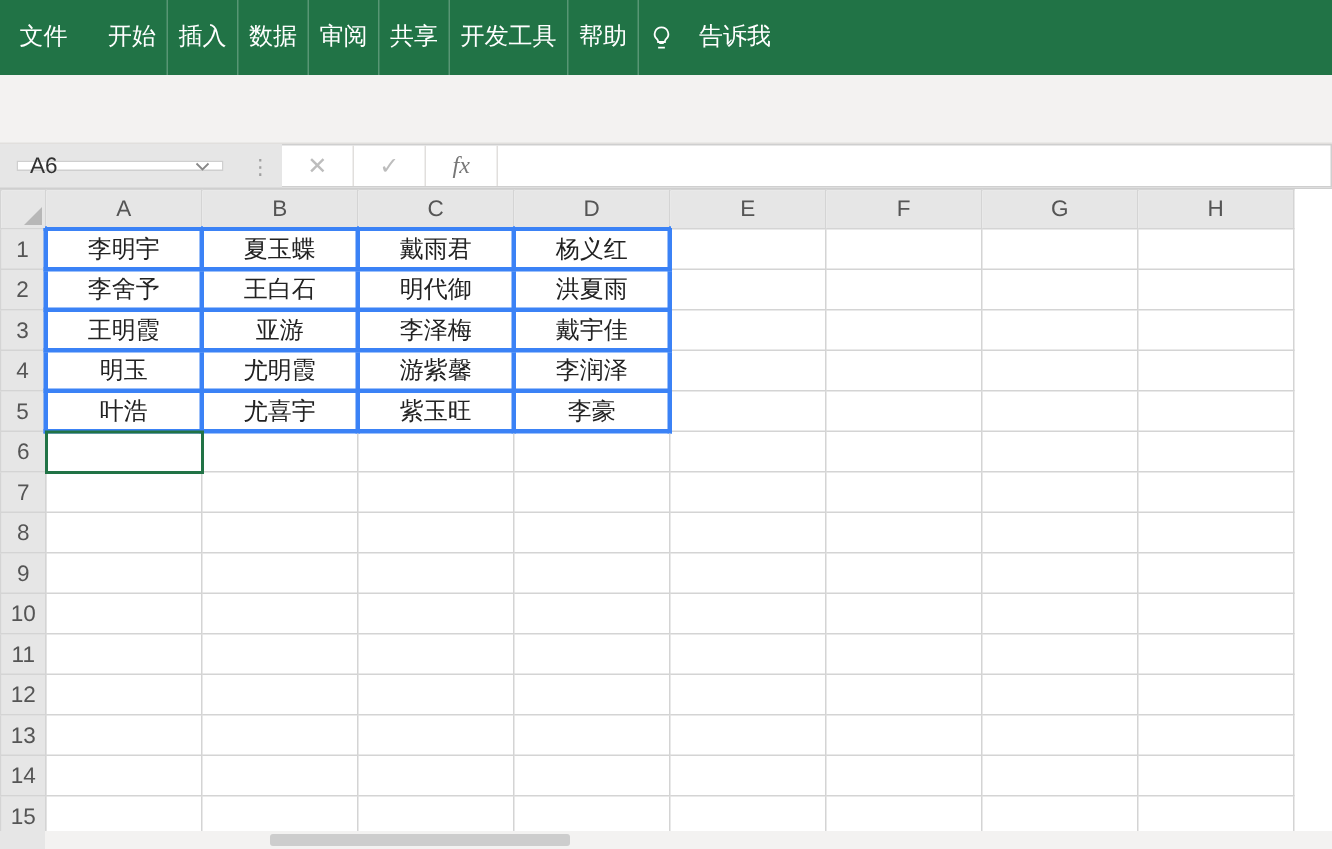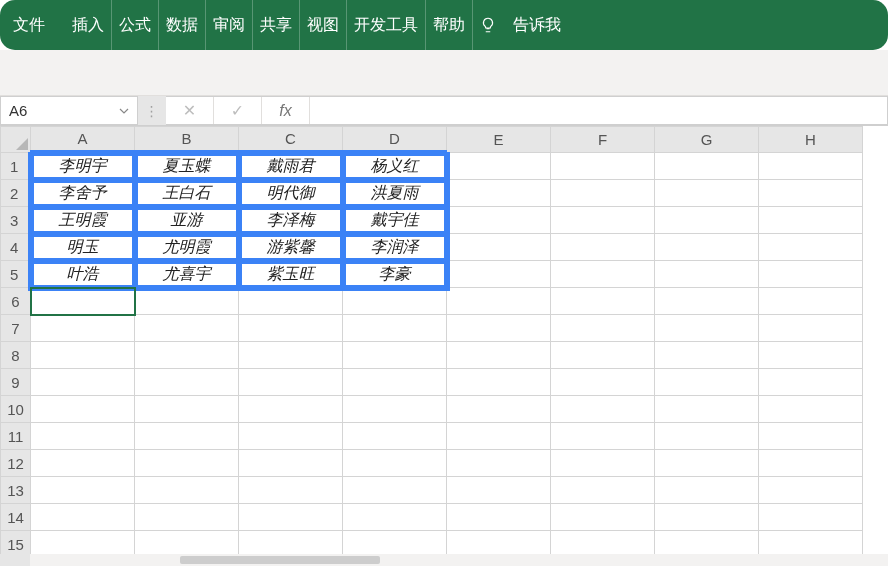--- a/index.html
+++ b/index.html
@@ -1,59 +1,58 @@
 <!DOCTYPE html>
 <html><head>
   <meta charset="utf-8">
   <style>
     *{box-sizing:border-box;margin:0;padding:0;}
     body{font-family:"Microsoft YaHei","SimSun",Arial,sans-serif;font-size:14px;background:#fff;overflow:hidden;}
     .app{width:888px;height:566px;display:flex;flex-direction:column;}
-    .ribbon{height:50px;background:#217346;display:flex;align-items:center;padding:0 6px;color:#fff;border-radius:15px;}
+    .ribbon{height:50px;background:#217346;display:flex;align-items:center;padding:0 6px;color:#fff;}
     .ribbon .tab{padding:0 7px;height:50px;line-height:50px;font-size:16px;cursor:pointer;border-right:1px solid rgba(255,255,255,0.25);white-space:nowrap;}
     .ribbon .tab:first-child{border-right:none;padding-right:20px;}
     .ribbon .bulb{display:flex;align-items:center;justify-content:center;width:30px;height:50px;cursor:pointer;}
     .ribbon .tell{padding:0 10px;height:50px;line-height:50px;font-size:16px;cursor:text;text-align:right;}
     .toolbar{height:46px;background:#f3f2f1;border-bottom:1px solid #e1dfdd;}
     .namebar{height:30px;background:#e6e6e6;display:flex;align-items:stretch;border-bottom:1px solid #cfcfcf;}
-    .namebox{width:138px;display:flex;align-items:center;background:#fff;border:1px solid #cfcfcf;margin:0;padding:0 8px;justify-content:space-between;}
+    .namebox{width:138px;display:flex;align-items:center;background:#fff;border:1px solid #cfcfcf;margin:11px;padding:0 8px;justify-content:space-between;}
     .namebox .nval{font-size:15px;color:#333;}
     .namebox .dd{width:10px;height:10px;color:#888;display:flex;align-items:center;justify-content:center;}
     .dots{width:28px;display:flex;align-items:center;justify-content:center;color:#a0a0a0;font-size:14px;letter-spacing:1px;}
     .fxbox{flex:1;display:flex;align-items:center;background:#fff;border:1px solid #cfcfcf;border-left:none;}
     .fxbtn{width:48px;height:100%;display:flex;align-items:center;justify-content:center;color:#bdbdbd;border-right:1px solid #e1dfdd;font-size:16px;}
-    .fxbtn.ital{font-style:italic;font-family:Liberation Sans, sans-serif;color:#777;}
+    .fxbtn.ital{font-style:italic;font-family:Liberation Serif, serif;color:#777;}
     .fxinput{flex:1;padding:0 8px;font-size:14px;color:#333;}
     .gridwrap{flex:1;overflow:auto;background:#fff;position:relative;}
     table.grid{border-collapse:collapse;table-layout:fixed;}
     .grid th,.grid td{border:1px solid #d4d4d4;height:27px;text-align:center;font-weight:normal;font-size:16px;color:#222;padding:0;}
     .grid thead th{background:#e6e6e6;color:#555;font-size:15px;height:26px;position:relative;}
     .grid tbody th{background:#e6e6e6;color:#555;font-size:15px;width:30px;}
     .grid .corner{background:#e6e6e6;width:30px;height:26px;position:relative;}
     .grid .corner::after{content:"";position:absolute;right:2px;bottom:2px;width:0;height:0;border-left:12px solid transparent;border-bottom:12px solid #b7b7b7;}
     .colA,.colB,.colC,.colD,.colE,.colF,.colG,.colH{width:104px;}
-    .grid td.databox{border:6px solid #3b82f6;font-style:italic;}
+    .grid td.databox{border:3px solid #3b82f6;}
     .grid td.sel{background:#fff;outline:2px solid #217346;outline-offset:-1px;}
     .sbar{height:12px;display:flex;}
     .sbar .gut{width:30px;background:#e6e6e6;}
     .sbar .trk{flex:1;background:#f3f2f1;position:relative;}
     .sbar .thumb{position:absolute;left:150px;top:2px;height:8px;width:200px;background:#cdcdcd;border-radius:2px;}
   </style>
 </head>
 <body>
 <div class="app">
 
   <div class="ribbon">
     <div class="tab">文件</div>
+    <div class="tab">开始</div>
     <div class="tab">插入</div>
-    <div class="tab">公式</div>
     <div class="tab">数据</div>
     <div class="tab">审阅</div>
     <div class="tab">共享</div>
-    <div class="tab">视图</div>
     <div class="tab">开发工具</div>
     <div class="tab">帮助</div>
     <div class="bulb">
       <svg width="18" height="18" viewBox="0 0 24 24" fill="none" stroke="#fff" stroke-width="1.6">
           <path d="M9 21h6M10 17h4M12 3a6 6 0 00-4 10.5c.7.8 1 1.5 1 2.5h6c0-1 .3-1.7 1-2.5A6 6 0 0012 3z"></path>
         </svg>
     </div>
     <div class="tell">告诉我</div>
   </div>
 

